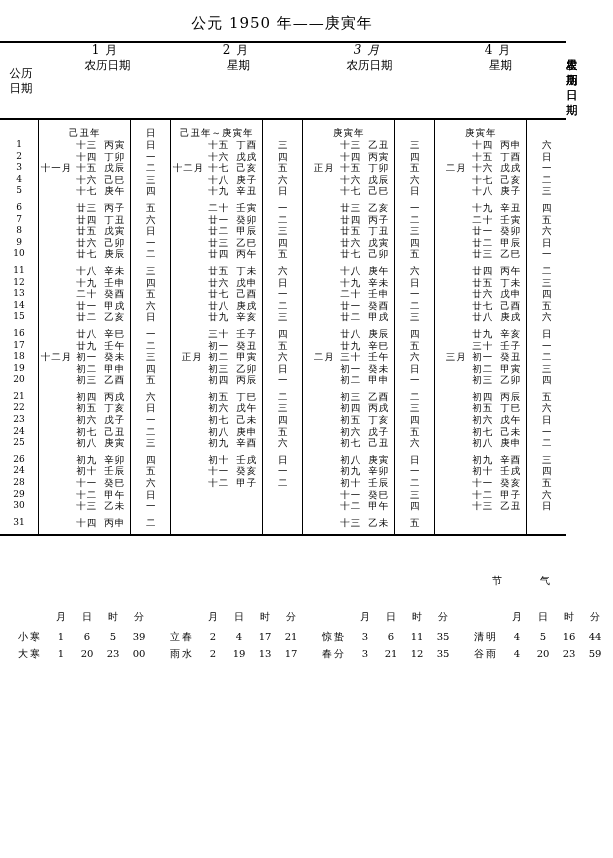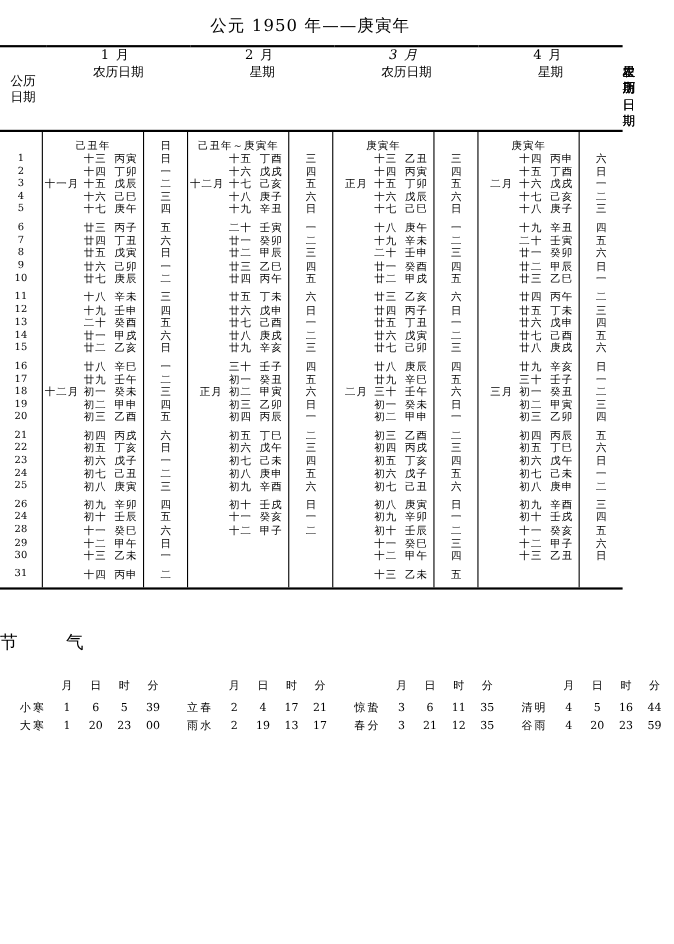--- a/index.html
+++ b/index.html
@@ -128,22 +128,22 @@
   }
   .sunlabel {
     text-align: center;
     font-size: 9.5px;
     line-height: 13px;
     height: 13px;
   }
 
   
   .jieqi-title {
-    text-align: left;
-    font-size: 16px;
+    text-align: right;
+    font-size: 10px;
     letter-spacing: 14px;
     margin-top: 38px;
   }
   .jieqi-wrap {
     width: 566px;
     margin: 20px auto 0 auto;
     display: flex;
     justify-content: space-between;
   }
   .jq-block {
@@ -450,32 +450,32 @@
         <div class="nong pad-top pad-bot">
           <div class="year-head">庚寅年</div>
           <div class="grp">
             <div class="cellline"><span style="display: inline-block; width: 30px; text-align: right; padding-right: 2px;"></span><span style="display: inline-block; width: 28px; text-align: center;">十三</span><span style="display: inline-block; width: 28px; text-align: center;">乙丑</span></div>
             <div class="cellline"><span style="display: inline-block; width: 30px; text-align: right; padding-right: 2px;"></span><span style="display: inline-block; width: 28px; text-align: center;">十四</span><span style="display: inline-block; width: 28px; text-align: center;">丙寅</span></div>
             <div class="cellline"><span style="display: inline-block; width: 30px; text-align: right; padding-right: 2px;">正月</span><span style="display: inline-block; width: 28px; text-align: center;">十五</span><span style="display: inline-block; width: 28px; text-align: center;">丁卯</span></div>
             <div class="cellline"><span style="display: inline-block; width: 30px; text-align: right; padding-right: 2px;"></span><span style="display: inline-block; width: 28px; text-align: center;">十六</span><span style="display: inline-block; width: 28px; text-align: center;">戊辰</span></div>
             <div class="cellline"><span style="display: inline-block; width: 30px; text-align: right; padding-right: 2px;"></span><span style="display: inline-block; width: 28px; text-align: center;">十七</span><span style="display: inline-block; width: 28px; text-align: center;">己巳</span></div>
           </div>
           <div class="grp">
+            <div class="cellline"><span style="display: inline-block; width: 30px; text-align: right; padding-right: 2px;"></span><span style="display: inline-block; width: 28px; text-align: center;">廿三</span><span style="display: inline-block; width: 28px; text-align: center;">乙亥</span></div>
+            <div class="cellline"><span style="display: inline-block; width: 30px; text-align: right; padding-right: 2px;"></span><span style="display: inline-block; width: 28px; text-align: center;">廿四</span><span style="display: inline-block; width: 28px; text-align: center;">丙子</span></div>
+            <div class="cellline"><span style="display: inline-block; width: 30px; text-align: right; padding-right: 2px;"></span><span style="display: inline-block; width: 28px; text-align: center;">廿五</span><span style="display: inline-block; width: 28px; text-align: center;">丁丑</span></div>
+            <div class="cellline"><span style="display: inline-block; width: 30px; text-align: right; padding-right: 2px;"></span><span style="display: inline-block; width: 28px; text-align: center;">廿六</span><span style="display: inline-block; width: 28px; text-align: center;">戊寅</span></div>
+            <div class="cellline"><span style="display: inline-block; width: 30px; text-align: right; padding-right: 2px;"></span><span style="display: inline-block; width: 28px; text-align: center;">廿七</span><span style="display: inline-block; width: 28px; text-align: center;">己卯</span></div>
+          </div>
+          <div class="grp">
             <div class="cellline"><span style="display: inline-block; width: 30px; text-align: right; padding-right: 2px;"></span><span style="display: inline-block; width: 28px; text-align: center;">十八</span><span style="display: inline-block; width: 28px; text-align: center;">庚午</span></div>
             <div class="cellline"><span style="display: inline-block; width: 30px; text-align: right; padding-right: 2px;"></span><span style="display: inline-block; width: 28px; text-align: center;">十九</span><span style="display: inline-block; width: 28px; text-align: center;">辛未</span></div>
             <div class="cellline"><span style="display: inline-block; width: 30px; text-align: right; padding-right: 2px;"></span><span style="display: inline-block; width: 28px; text-align: center;">二十</span><span style="display: inline-block; width: 28px; text-align: center;">壬申</span></div>
             <div class="cellline"><span style="display: inline-block; width: 30px; text-align: right; padding-right: 2px;"></span><span style="display: inline-block; width: 28px; text-align: center;">廿一</span><span style="display: inline-block; width: 28px; text-align: center;">癸酉</span></div>
             <div class="cellline"><span style="display: inline-block; width: 30px; text-align: right; padding-right: 2px;"></span><span style="display: inline-block; width: 28px; text-align: center;">廿二</span><span style="display: inline-block; width: 28px; text-align: center;">甲戌</span></div>
-          </div>
-          <div class="grp">
-            <div class="cellline"><span style="display: inline-block; width: 30px; text-align: right; padding-right: 2px;"></span><span style="display: inline-block; width: 28px; text-align: center;">廿三</span><span style="display: inline-block; width: 28px; text-align: center;">乙亥</span></div>
-            <div class="cellline"><span style="display: inline-block; width: 30px; text-align: right; padding-right: 2px;"></span><span style="display: inline-block; width: 28px; text-align: center;">廿四</span><span style="display: inline-block; width: 28px; text-align: center;">丙子</span></div>
-            <div class="cellline"><span style="display: inline-block; width: 30px; text-align: right; padding-right: 2px;"></span><span style="display: inline-block; width: 28px; text-align: center;">廿五</span><span style="display: inline-block; width: 28px; text-align: center;">丁丑</span></div>
-            <div class="cellline"><span style="display: inline-block; width: 30px; text-align: right; padding-right: 2px;"></span><span style="display: inline-block; width: 28px; text-align: center;">廿六</span><span style="display: inline-block; width: 28px; text-align: center;">戊寅</span></div>
-            <div class="cellline"><span style="display: inline-block; width: 30px; text-align: right; padding-right: 2px;"></span><span style="display: inline-block; width: 28px; text-align: center;">廿七</span><span style="display: inline-block; width: 28px; text-align: center;">己卯</span></div>
           </div>
           <div class="grp">
             <div class="cellline"><span style="display: inline-block; width: 30px; text-align: right; padding-right: 2px;"></span><span style="display: inline-block; width: 28px; text-align: center;">廿八</span><span style="display: inline-block; width: 28px; text-align: center;">庚辰</span></div>
             <div class="cellline"><span style="display: inline-block; width: 30px; text-align: right; padding-right: 2px;"></span><span style="display: inline-block; width: 28px; text-align: center;">廿九</span><span style="display: inline-block; width: 28px; text-align: center;">辛巳</span></div>
             <div class="cellline"><span style="display: inline-block; width: 30px; text-align: right; padding-right: 2px;">二月</span><span style="display: inline-block; width: 28px; text-align: center;">三十</span><span style="display: inline-block; width: 28px; text-align: center;">壬午</span></div>
             <div class="cellline"><span style="display: inline-block; width: 30px; text-align: right; padding-right: 2px;"></span><span style="display: inline-block; width: 28px; text-align: center;">初一</span><span style="display: inline-block; width: 28px; text-align: center;">癸未</span></div>
             <div class="cellline"><span style="display: inline-block; width: 30px; text-align: right; padding-right: 2px;"></span><span style="display: inline-block; width: 28px; text-align: center;">初二</span><span style="display: inline-block; width: 28px; text-align: center;">甲申</span></div>
           </div>
           <div class="grp">
             <div class="cellline"><span style="display: inline-block; width: 30px; text-align: right; padding-right: 2px;"></span><span style="display: inline-block; width: 28px; text-align: center;">初三</span><span style="display: inline-block; width: 28px; text-align: center;">乙酉</span></div>

